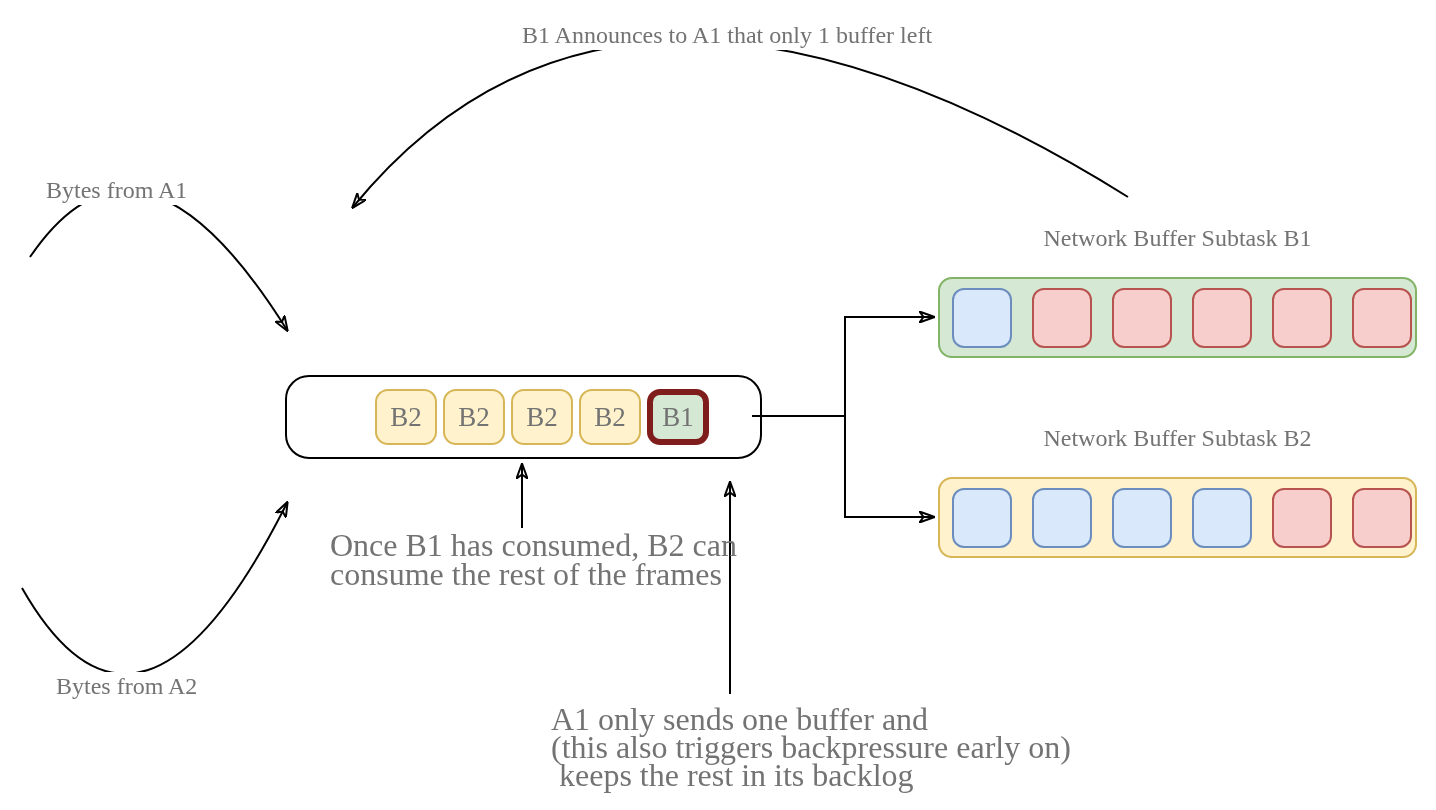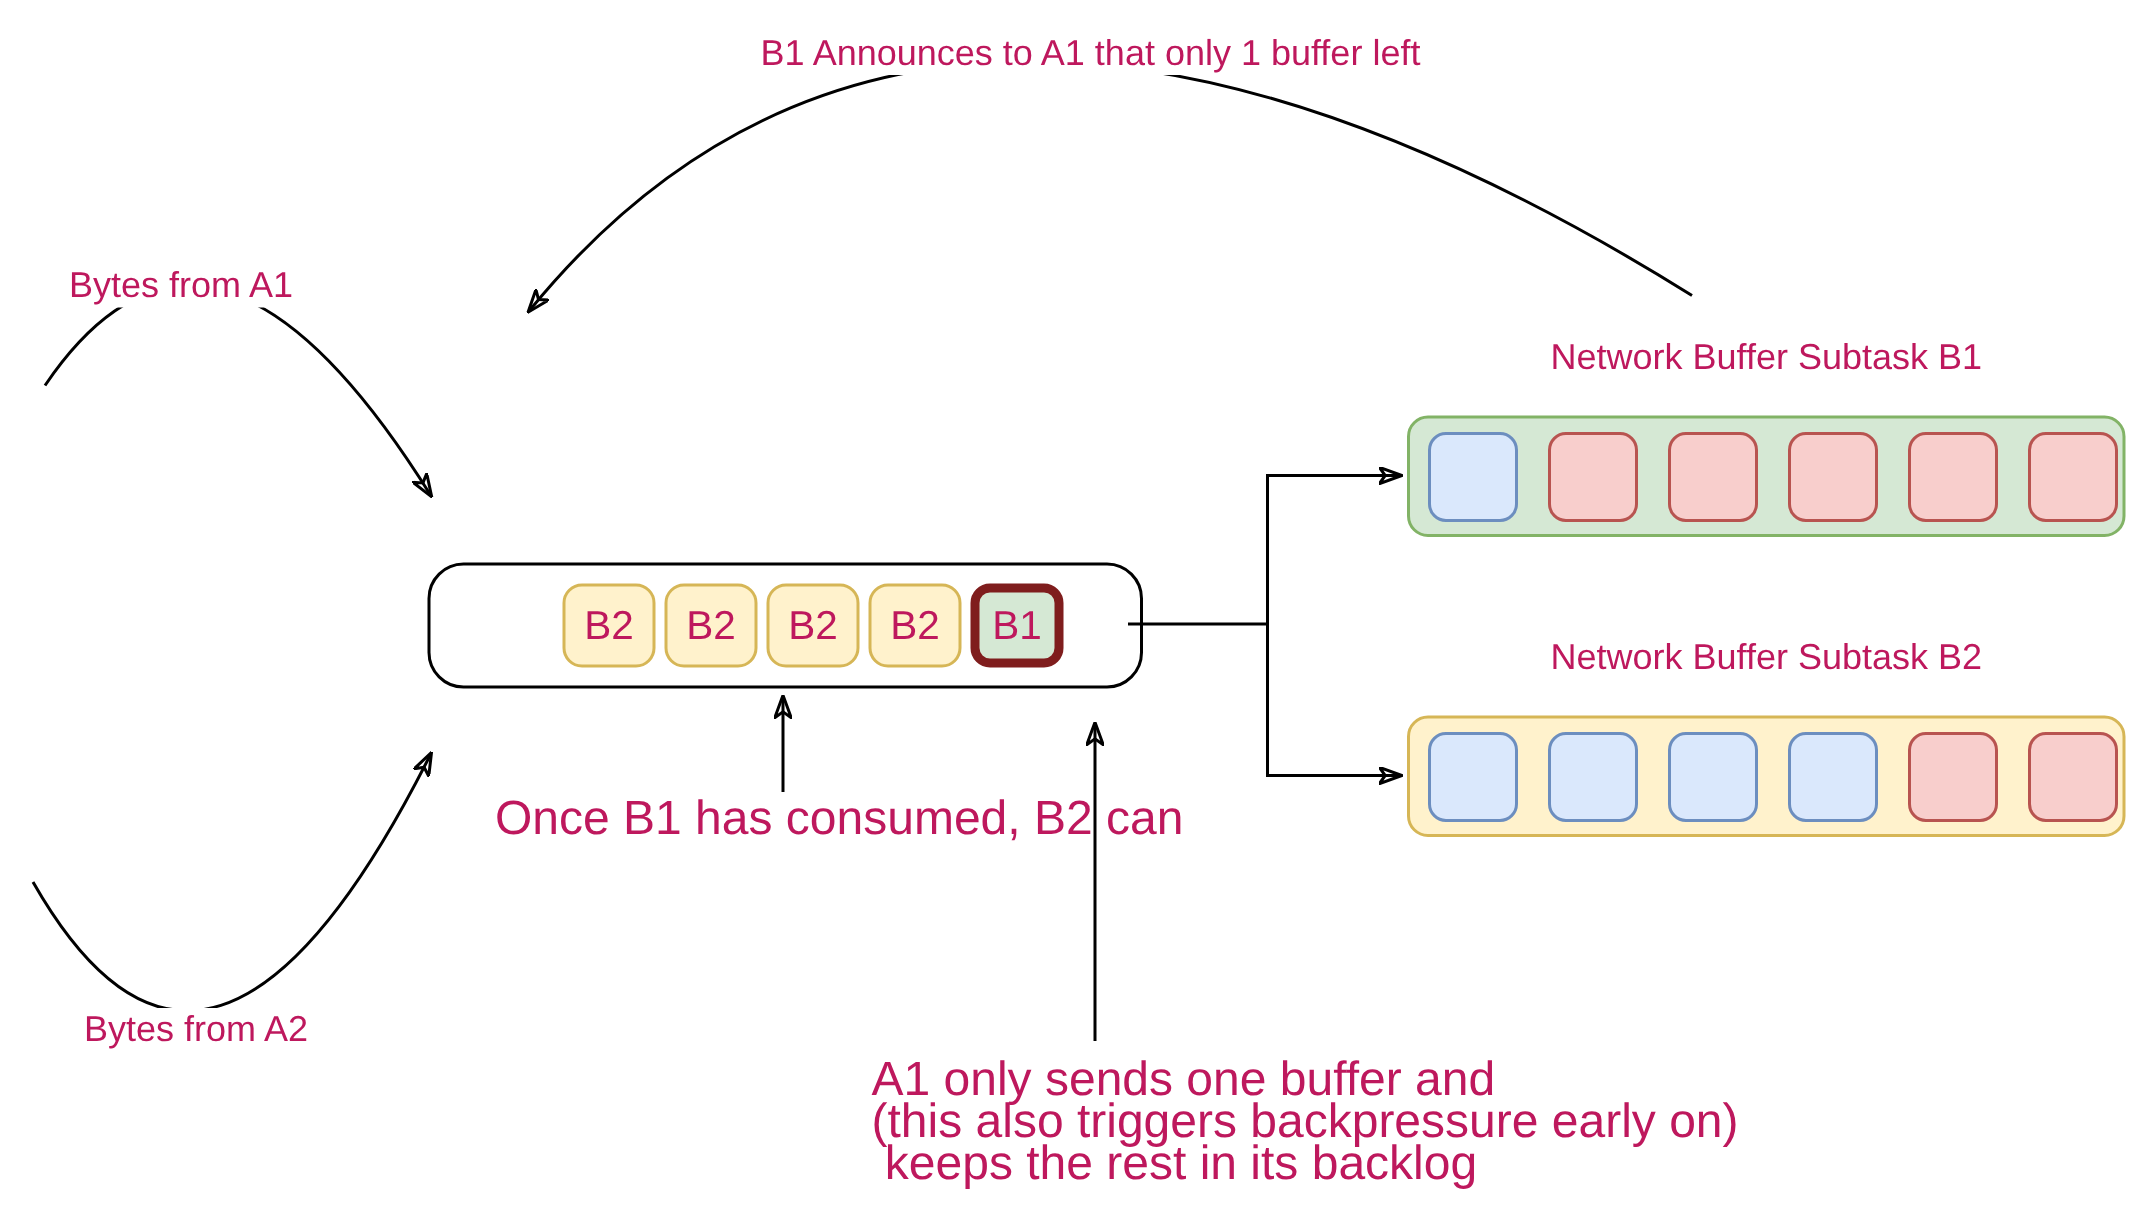--- a/index.html
+++ b/index.html
@@ -2,22 +2,22 @@
 <html><head>
 <meta charset="utf-8">
 <style>
   * { margin: 0; padding: 0; box-sizing: border-box; }
   html, body { background: #ffffff; }
   .canvas {
     position: relative;
     width: 1436px;
     height: 810px;
     background: #ffffff;
-    font-family: Liberation Sans, sans-serif;
-    color: #be185d;
+    font-family: Liberation Serif, serif;
+    color: #737373;
     overflow: hidden;
   }
   .layer { position: absolute; left: 0; top: 0; }
   .layer path { stroke: #000000; stroke-width: 2; fill: none; }
 
   .label {
     position: absolute;
     font-size: 24px;
     line-height: 29px;
     background: #ffffff;
@@ -76,21 +76,21 @@
     font-size: 24px;
     line-height: 29px;
     white-space: nowrap;
   }
   .t1 { left: 938px; top: 224px; }
   .t2 { left: 938px; top: 424px; }
 
   .note { position: absolute; font-size: 32px; }
   .note div { white-space: pre; }
   .once { left: 330px; top: 531px; width: 380px; text-align: center; line-height: 29px; }
-  .backlog { left: 551px; top: 705px; text-align: left; line-height: 28px; margin-left: 30px; }
+  .backlog { left: 551px; top: 705px; text-align: left; line-height: 28px; }
 </style>
 </head>
 <body>
 
 <div class="canvas">
 
   <svg class="layer" width="1436" height="810" viewBox="0 0 1436 810">
     <defs>
       <marker id="arrow" viewBox="0 0 16 12" markerWidth="16" markerHeight="12" refX="14" refY="6" orient="auto" markerUnits="userSpaceOnUse">
         <path d="M 0.5 0.5 L 15.5 6 L 0.5 11.5 L 4.5 6 Z" fill="#000000" stroke="none"></path>
@@ -135,20 +135,21 @@
       <div class="cell blue"></div>
       <div class="cell blue"></div>
       <div class="cell blue"></div>
       <div class="cell blue"></div>
       <div class="cell red"></div>
       <div class="cell red"></div>
     </div>
 
   <div class="note once">
     <div>Once B1 has consumed, B2 can</div>
+    <div>consume the rest of the frames</div>
   </div>
 
   <div class="note backlog">
     <div>A1 only sends one buffer and</div>
     <div>(this also triggers backpressure early on)</div>
     <div> keeps the rest in its backlog</div>
   </div>
 
 </div>
 

